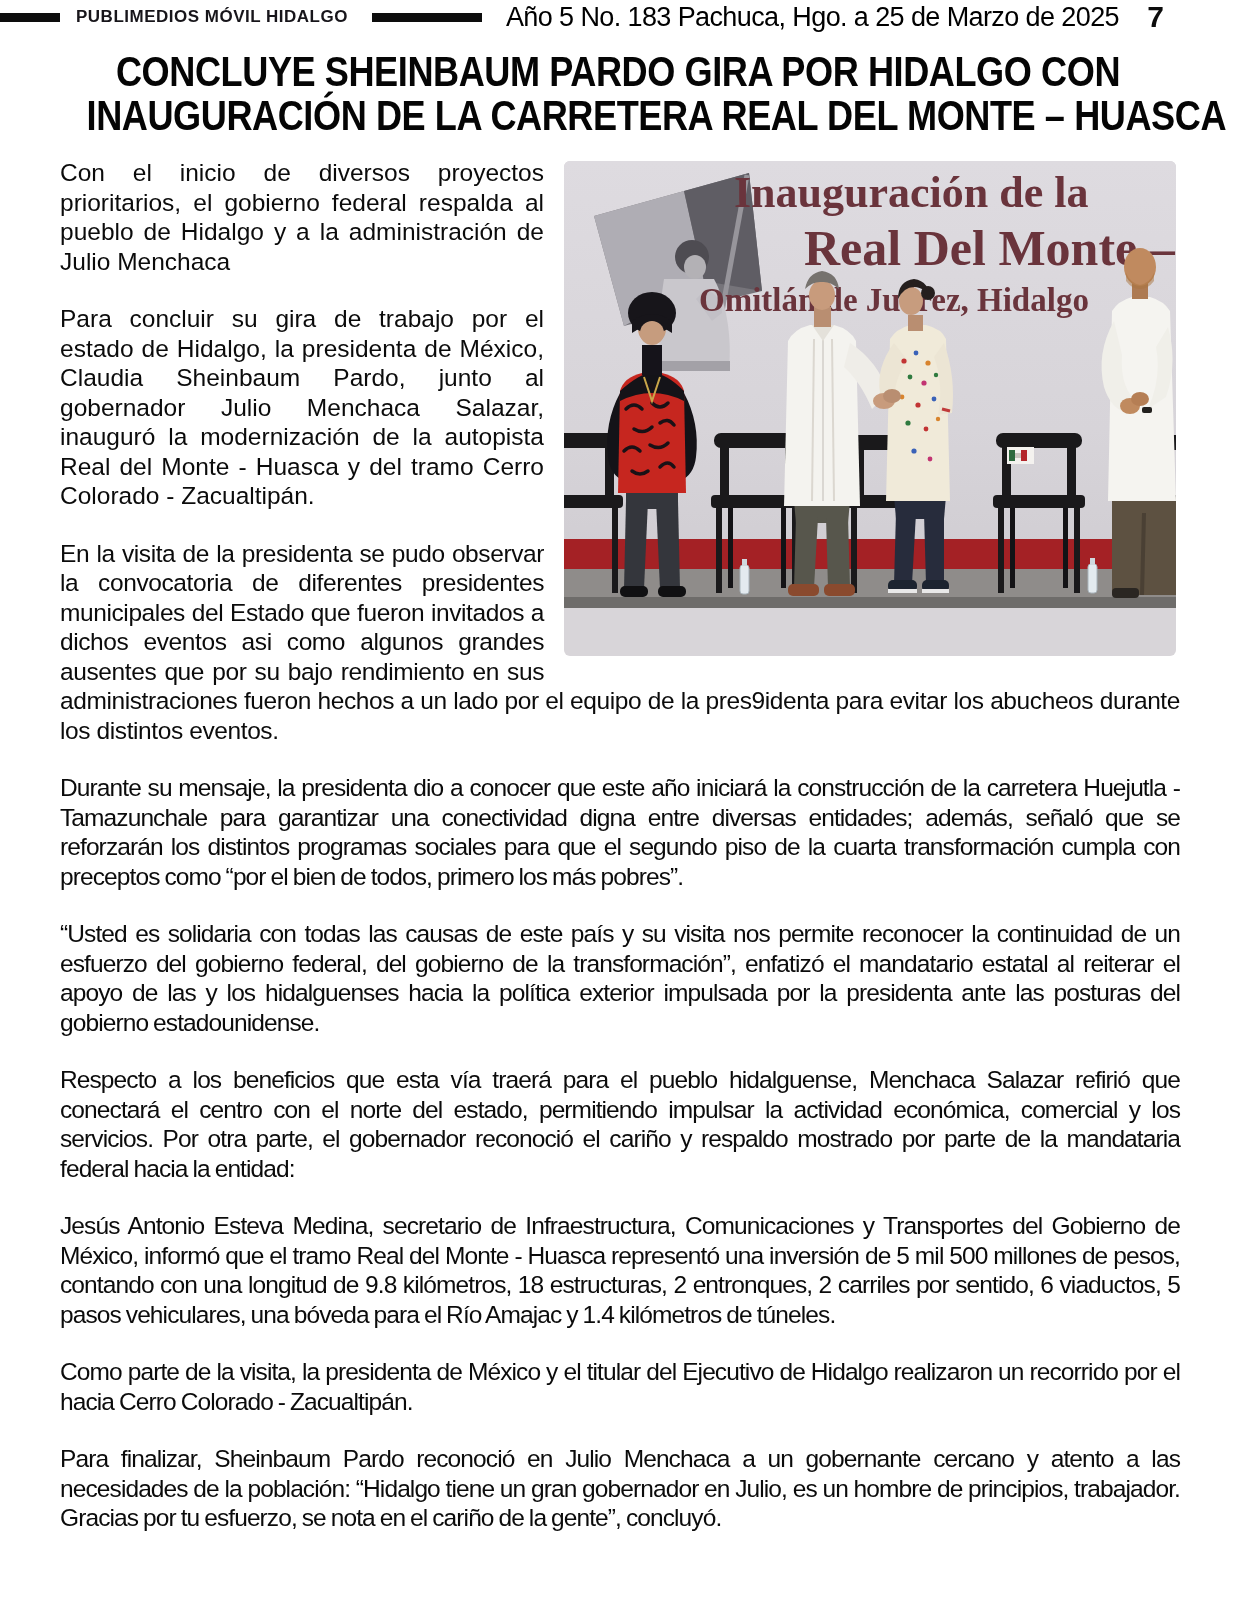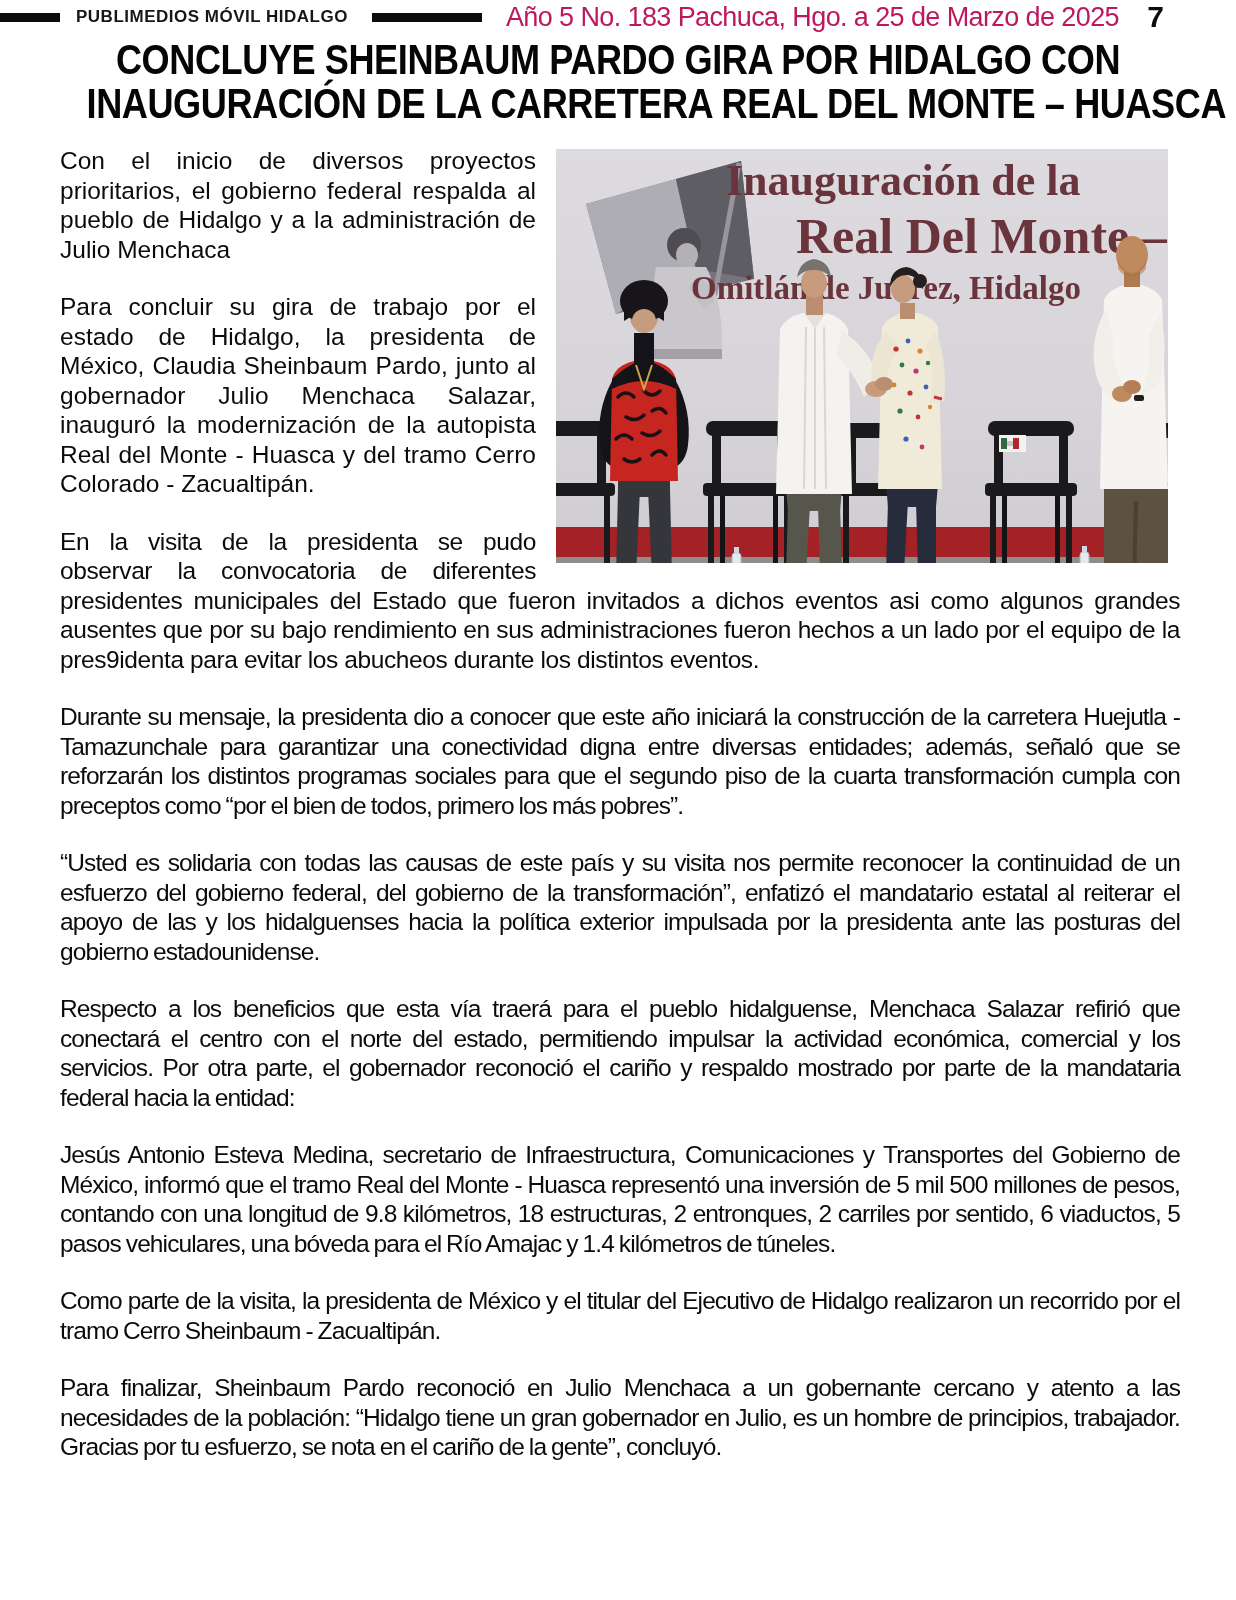--- a/index.html
+++ b/index.html
@@ -10,40 +10,40 @@
   }
   
   .masthead { display:flex; align-items:center; }
   .mh-bar1 { width:60px; height:9px; background:#0d0d0d; flex:0 0 auto; }
   .mh-logo {
     margin-left:16px; font-size:17px; font-weight:bold; letter-spacing:.5px;
     color:#17151a; white-space:nowrap; transform:scaleY(.95);
   }
   .mh-bar2 { width:110px; height:9px; background:#0d0d0d; margin-left:24px; flex:0 0 auto; }
   .mh-issue {
-    margin-left:24px; font-size:27px; letter-spacing:-.6px; white-space:nowrap; color:#be185d;
+    margin-left:24px; font-size:27px; letter-spacing:-.6px; white-space:nowrap; color:#000000;
   }
   .mh-page { margin-left:auto; margin-right:72px; font-size:30px; font-weight:bold; }
   
-  .headline { margin-top:4px; text-align:center; }
+  .headline { margin-top:16px; text-align:center; }
   .hl {
     font-weight:bold; font-size:42px; line-height:44px; letter-spacing:-.5px;
     white-space:nowrap; transform:scaleX(.86); transform-origin:50% 50%; color:#050505;
   }
   
   .article {
     margin:20px 56px 0 60px; text-align:justify;
     font-size:24.5px; line-height:29.5px; color:#0b0b0b;
   }
   .article p { margin:0 0 28px 0; }
   p.semi   { letter-spacing:-.4px; }
   p.narrow { letter-spacing:-.9px; word-spacing:-1px; }
   .photo-fig {
-    float:right; width:612px; height:414px; margin:3px 12px 12px 20px;
-    border-radius:0; overflow:hidden; background:#d8d5d9;
+    float:right; width:612px; height:495px; margin:3px 4px 12px 20px;
+    border-radius:6px; overflow:hidden; background:#d8d5d9;
   }
   .photo-fig svg { display:block; }
   .banner-txt { font-family:"Liberation Serif", serif; font-weight:bold; fill:#6a343c; }
 </style>
 </head>
 <body>
 
 <div class="page">
 
   <header class="masthead">
@@ -251,17 +251,17 @@
       </svg>
     </figure>
 
     <p>Con el inicio de diversos proyectos prioritarios, el gobierno federal respalda al pueblo de Hidalgo y a la administración de Julio Menchaca</p>
     <p>Para concluir su gira de trabajo por el estado de Hidalgo, la presidenta de México, Claudia Sheinbaum Pardo, junto al gobernador Julio Menchaca Salazar, inauguró la modernización de la autopista Real del Monte - Huasca y del tramo Cerro Colorado - Zacualtipán.</p>
     <p class="semi">En la visita de la presidenta se pudo observar la convocatoria de diferentes presidentes municipales del Estado que fueron invitados a dichos eventos asi como algunos grandes ausentes que por su bajo rendimiento en sus administraciones fueron hechos a un lado por el equipo de la pres9identa para evitar los abucheos durante los distintos eventos.</p>
     <p class="narrow">Durante su mensaje, la presidenta dio a conocer que este año iniciará la construcción de la carretera Huejutla - Tamazunchale para garantizar una conectividad digna entre diversas entidades; además, señaló que se reforzarán los distintos programas sociales para que el segundo piso de la cuarta transformación cumpla con preceptos como “por el bien de todos, primero los más pobres”.</p>
     <p class="narrow">“Usted es solidaria con todas las causas de este país y su visita nos permite reconocer la continuidad de un esfuerzo del gobierno federal, del gobierno de la transformación”, enfatizó el mandatario estatal al reiterar el apoyo de las y los hidalguenses hacia la política exterior impulsada por la presidenta ante las posturas del gobierno estadounidense.</p>
     <p class="narrow">Respecto a los beneficios que esta vía traerá para el pueblo hidalguense, Menchaca Salazar refirió que conectará el centro con el norte del estado, permitiendo impulsar la actividad económica, comercial y los servicios. Por otra parte, el gobernador reconoció el cariño y respaldo mostrado por parte de la mandataria federal hacia la entidad:</p>
     <p class="narrow">Jesús Antonio Esteva Medina, secretario de Infraestructura, Comunicaciones y Transportes del Gobierno de México, informó que el tramo Real del Monte - Huasca representó una inversión de 5 mil 500 millones de pesos, contando con una longitud de 9.8 kilómetros, 18 estructuras, 2 entronques, 2 carriles por sentido, 6 viaductos, 5 pasos vehiculares, una bóveda para el Río Amajac y 1.4 kilómetros de túneles.</p>
-    <p class="narrow">Como parte de la visita, la presidenta de México y el titular del Ejecutivo de Hidalgo realizaron un recorrido por el tramo Cerro Sheinbaum - Zacualtipán.</p>
+    <p class="narrow">Como parte de la visita, la presidenta de México y el titular del Ejecutivo de Hidalgo realizaron un recorrido por el hacia Cerro Colorado - Zacualtipán.</p>
     <p class="narrow">Para finalizar, Sheinbaum Pardo reconoció en Julio Menchaca a un gobernante cercano y atento a las necesidades de la población: “Hidalgo tiene un gran gobernador en Julio, es un hombre de principios, trabajador. Gracias por tu esfuerzo, se nota en el cariño de la gente”, concluyó.</p>
   </div>
 
 </div>
 
 </body></html>

